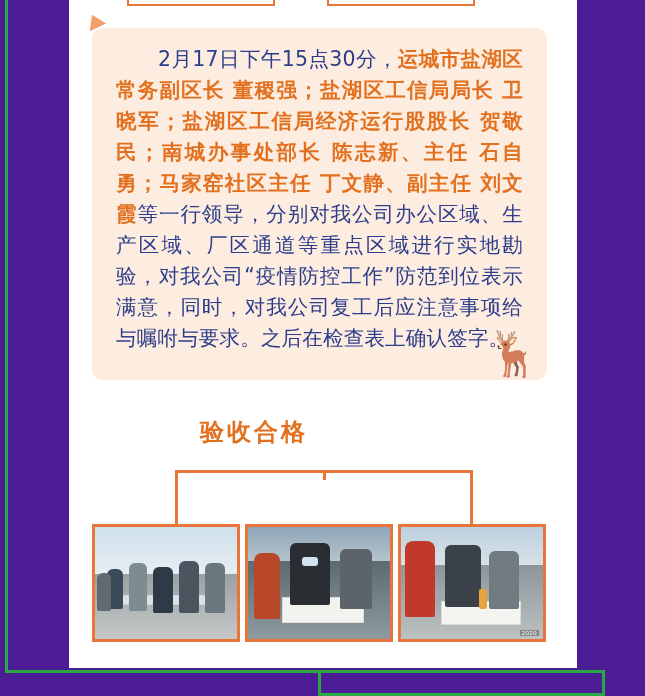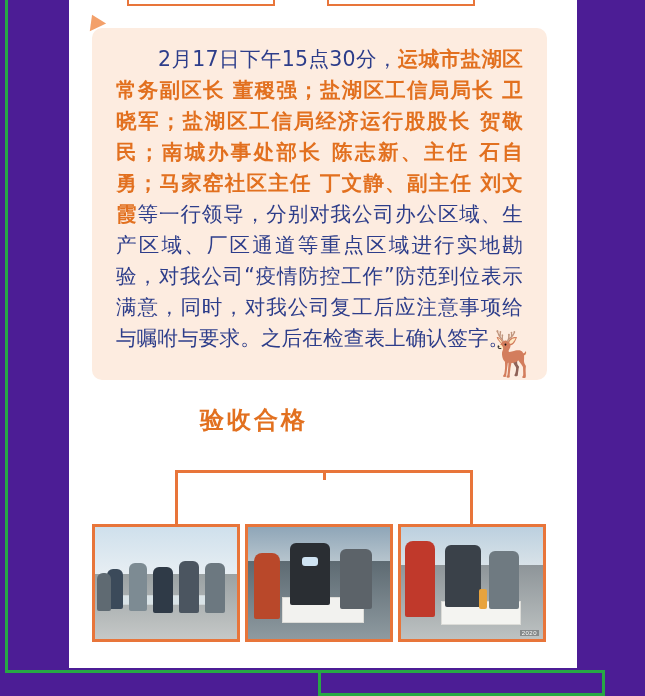--- a/index.html
+++ b/index.html
@@ -125,21 +125,21 @@
     position: absolute;
     left: 0;
     width: 508px;
     text-align: center;
     color: #e2701f;
     font-weight: bold;
     font-size: 24px;
     letter-spacing: 3px;
     font-family: "DejaVu Sans", "Liberation Sans", sans-serif;
   }
-  .heading.h1 { top: 404px; }
+  .heading.h1 { top: 416px; }
   .heading.h2 { top: 436px; }
 
   
   .connector {
     position: absolute;
     left: 92px;
     top: 470px;
     width: 455px;
     height: 60px;
   }

